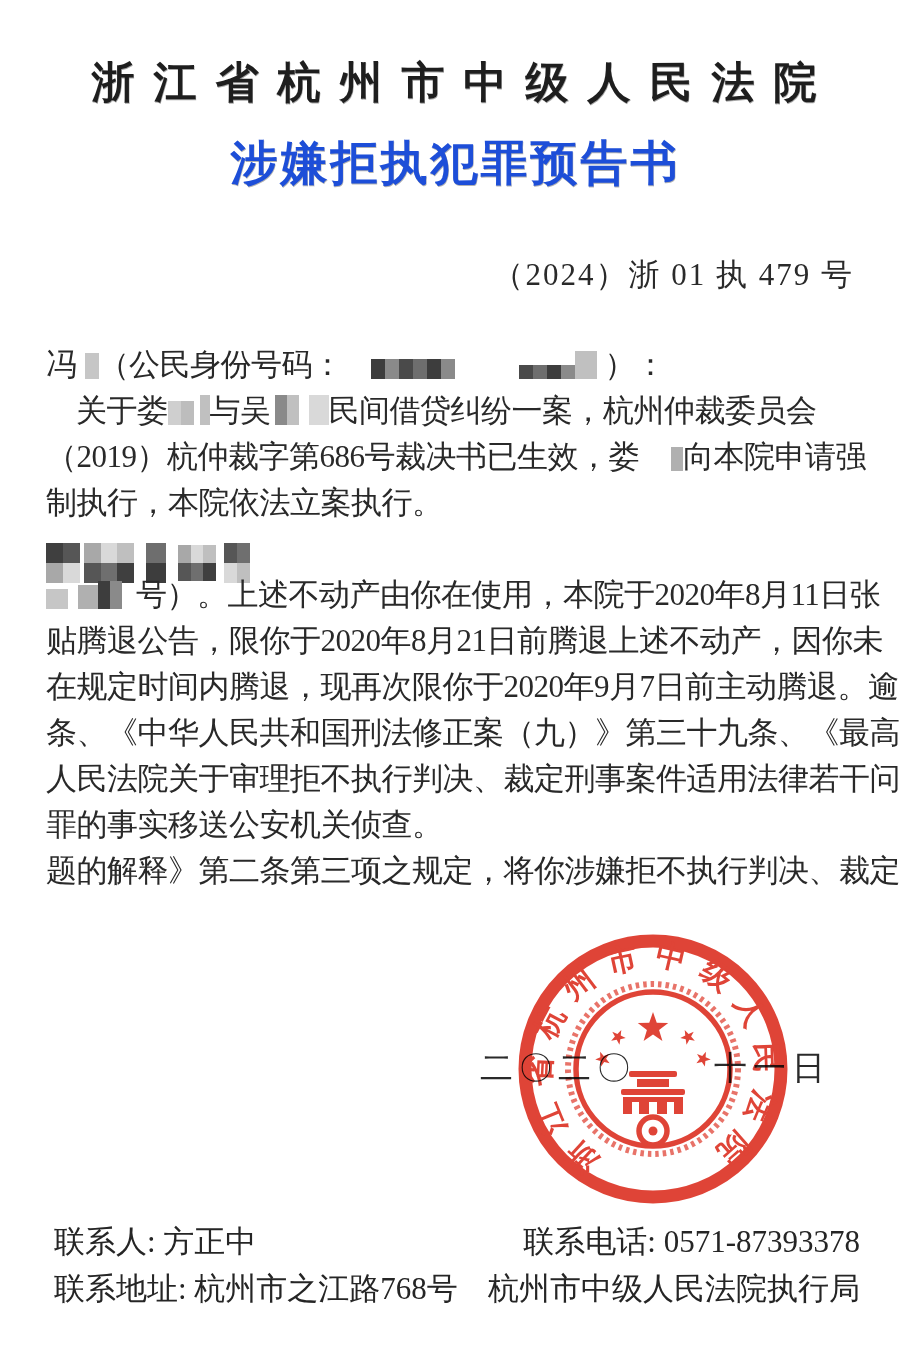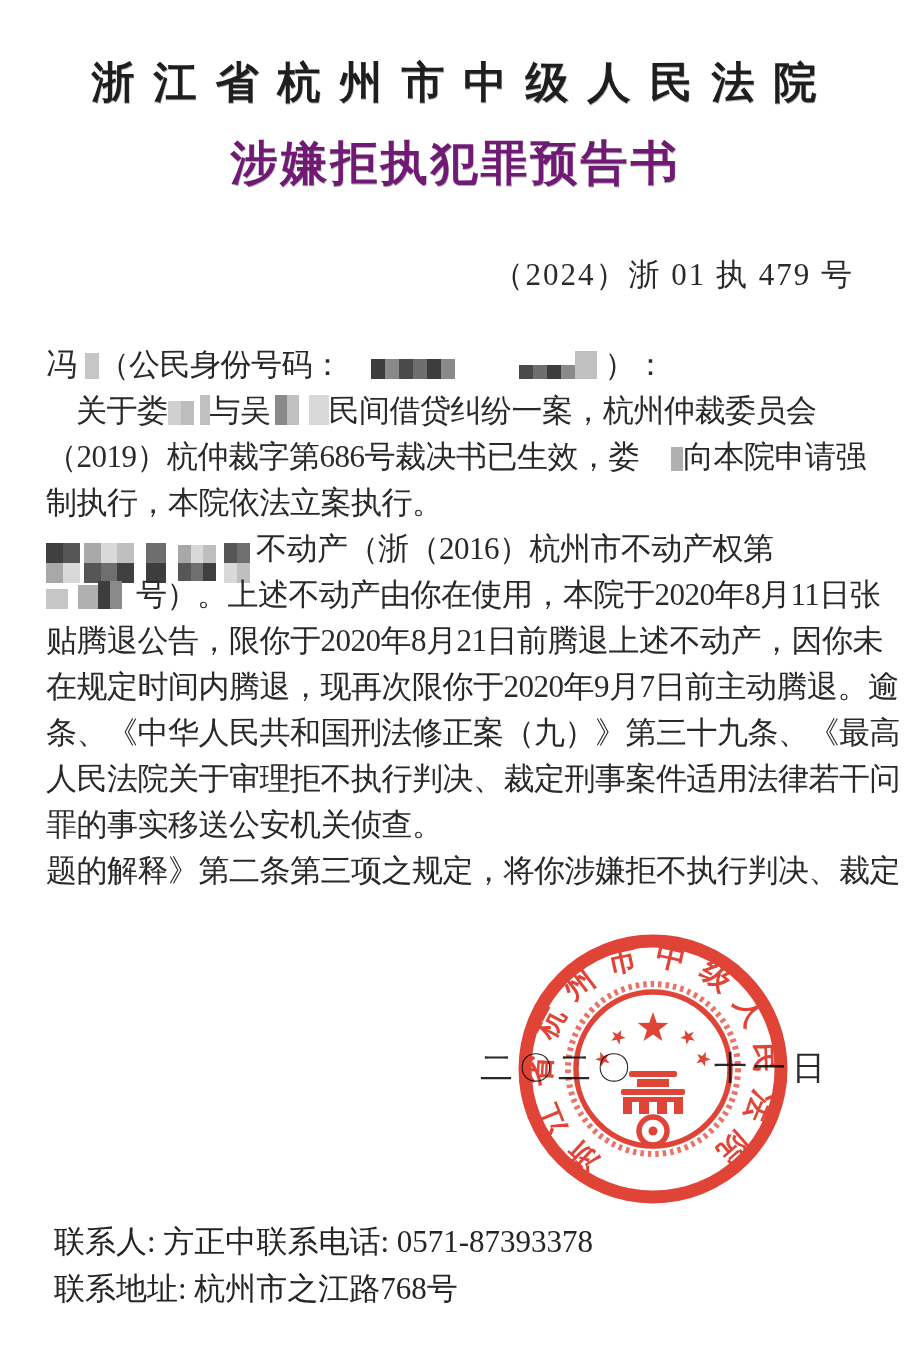--- a/index.html
+++ b/index.html
@@ -10,21 +10,21 @@
     color:#262626;
   }
   .court-title{
     position:absolute;top:54px;left:0;width:100%;text-align:center;
     font-size:43px;font-weight:700;letter-spacing:19px;text-indent:19px;
     color:#1e1e1e;text-shadow:0.5px 0.5px 0.5px rgba(0,0,0,.35);
   }
   .doc-title{
     position:absolute;top:132px;left:0;width:100%;text-align:center;
     font-size:47px;font-weight:700;letter-spacing:3px;text-indent:3px;
-    color:#701a75;text-shadow:0.5px 0.5px 0.5px rgba(0,0,0,.3);
+    color:#1d4ed8;text-shadow:0.5px 0.5px 0.5px rgba(0,0,0,.3);
   }
   .case-no{
     position:absolute;top:254px;right:54px;
     font-size:31px;color:#2a2a2a;letter-spacing:2px;
   }
   .body-text{position:absolute;top:342px;left:46px;width:828px;}
   .bline{
     height:46px;line-height:46px;font-size:31px;letter-spacing:-0.5px;
     white-space:nowrap;color:#292929;
   }
@@ -39,21 +39,21 @@
   .date-part{letter-spacing:6px;}
   .date-spacer{display:inline-block;width:78px;}
   .seal{
     position:absolute;left:516px;top:932px;width:274px;height:274px;z-index:2;
     mix-blend-mode:multiply;opacity:.92;
   }
   .footer{
     position:absolute;top:1218px;left:54px;right:48px;
     font-size:31px;color:#252525;
   }
-  .frow{display:flex;height:47px;line-height:47px;}
+  .frow{display:flex;justify-content:space-between;height:47px;line-height:47px;}
 </style>
 </head>
 <body>
 
 <div class="page">
 
   <div class="court-title">浙江省杭州市中级人民法院</div>
   <div class="doc-title">涉嫌拒执犯罪预告书</div>
   <div class="case-no">（2024）浙 01 执 479 号</div>
 
@@ -110,21 +110,21 @@
           <i style="background: rgb(86, 86, 86);"></i>
           <i style="background: rgb(217, 217, 217);"></i>
           <i style="background: rgb(111, 111, 111);"></i>
           <i style="background: rgb(191, 191, 191);"></i>
           <i style="background: rgb(63, 63, 63);"></i>
         </span><span class="gap" style="width: 8px;"></span><span class="redact" style="width: 26px; height: 40px; grid-template-rows: repeat(2, 1fr); grid-template-columns: repeat(2, 1fr);">
           <i style="background: rgb(86, 86, 86);"></i>
           <i style="background: rgb(217, 217, 217);"></i>
           <i style="background: rgb(111, 111, 111);"></i>
           <i style="background: rgb(191, 191, 191);"></i>
-        </span><span class="gap" style="width: 6px;"></span><span>不动产（浙（2016）杭州市不动产权第</span></div>
+        </span><span class="gap" style="width: 6px;"></span></div>
       <div class="bline"><span class="redact" style="width: 22px; height: 20px; grid-template-rows: repeat(1, 1fr); grid-template-columns: repeat(1, 1fr);">
           <i style="background: rgb(198, 198, 198);"></i>
         </span><span class="gap" style="width: 10px;"></span><span class="redact" style="width: 20px; height: 24px; grid-template-rows: repeat(1, 1fr); grid-template-columns: repeat(1, 1fr);">
           <i style="background: rgb(176, 176, 176);"></i>
         </span><span class="redact" style="width: 24px; height: 28px; grid-template-rows: repeat(1, 1fr); grid-template-columns: repeat(2, 1fr);">
           <i style="background: rgb(61, 61, 61);"></i>
           <i style="background: rgb(138, 138, 138);"></i>
         </span><span class="gap" style="width: 14px;"></span><span>号）。上述不动产由你在使用，本院于2020年8月11日张</span></div>
       <div class="bline"><span>贴腾退公告，限你于2020年8月21日前腾退上述不动产，因你未</span></div>
       <div class="bline"><span>在规定时间内腾退，现再次限你于2020年9月7日前主动腾退。逾</span></div>
@@ -175,16 +175,17 @@
     </g>
   </svg>
 
   <div class="footer">
     <div class="frow">
       <span>联系人: 方正中</span>
       <span>联系电话: 0571-87393378</span>
     </div>
     <div class="frow">
       <span>联系地址: 杭州市之江路768号</span>
+      <span>杭州市中级人民法院执行局</span>
     </div>
   </div>
 
 </div>
 
 </body></html>

